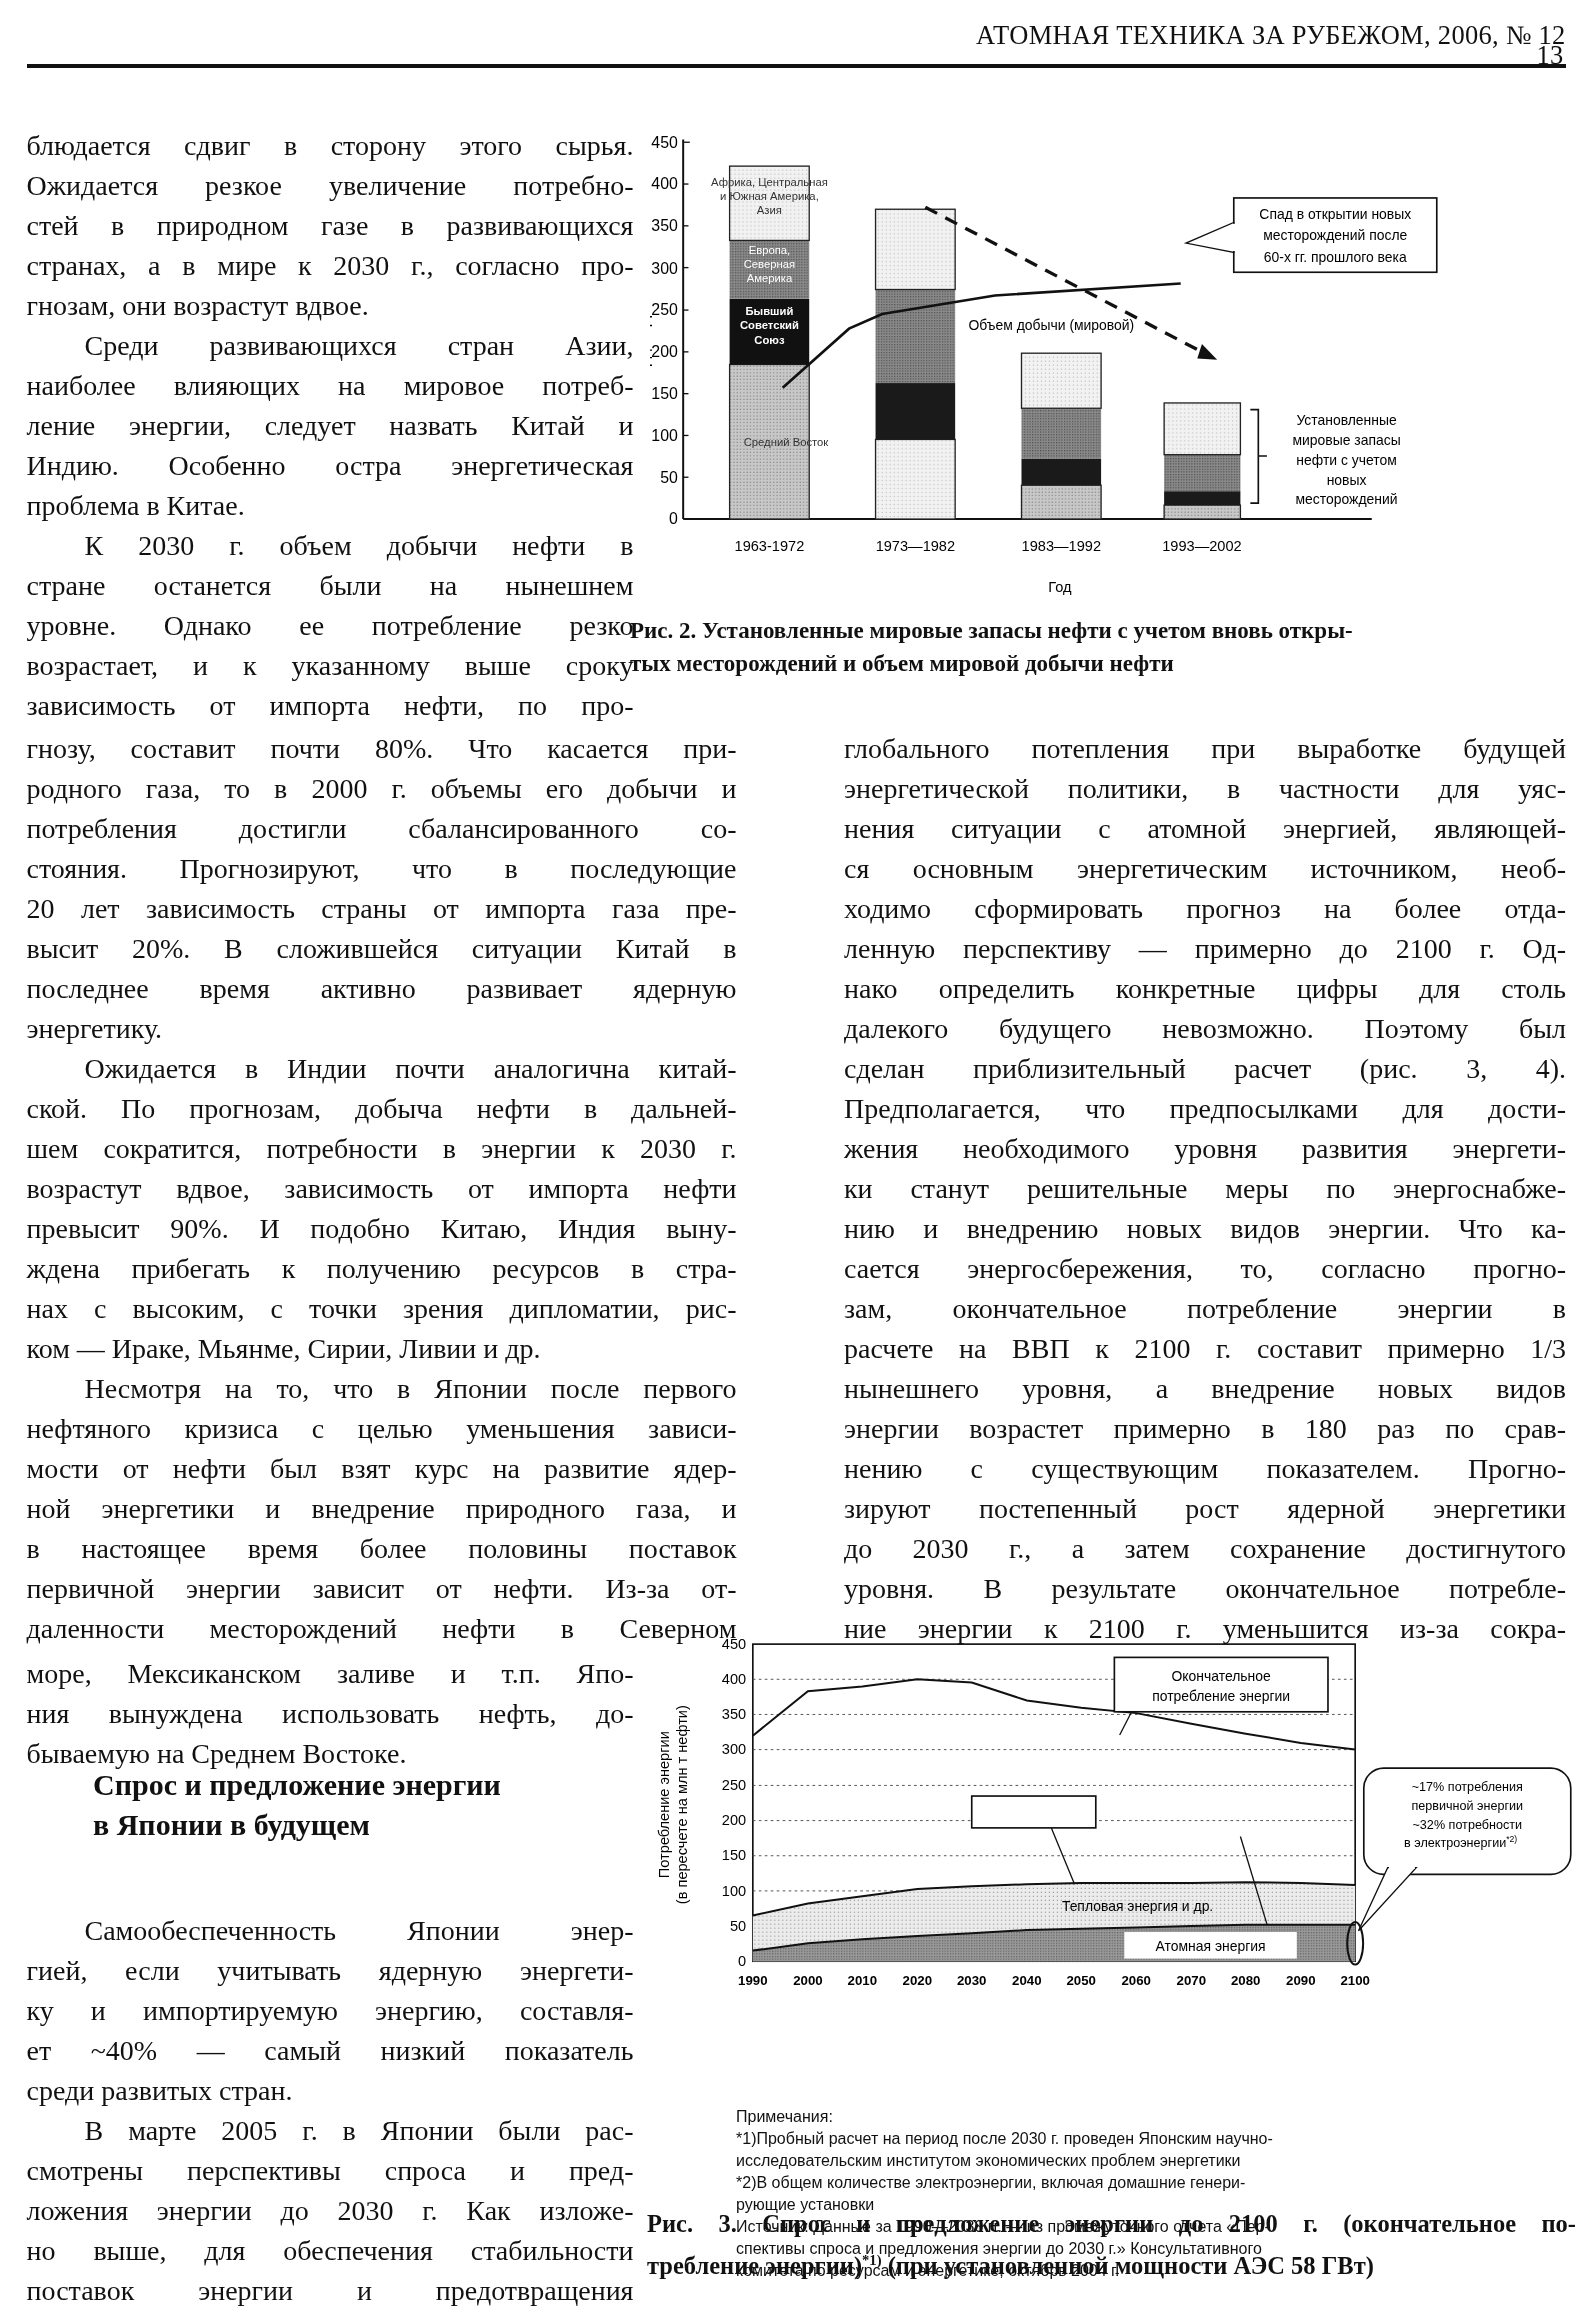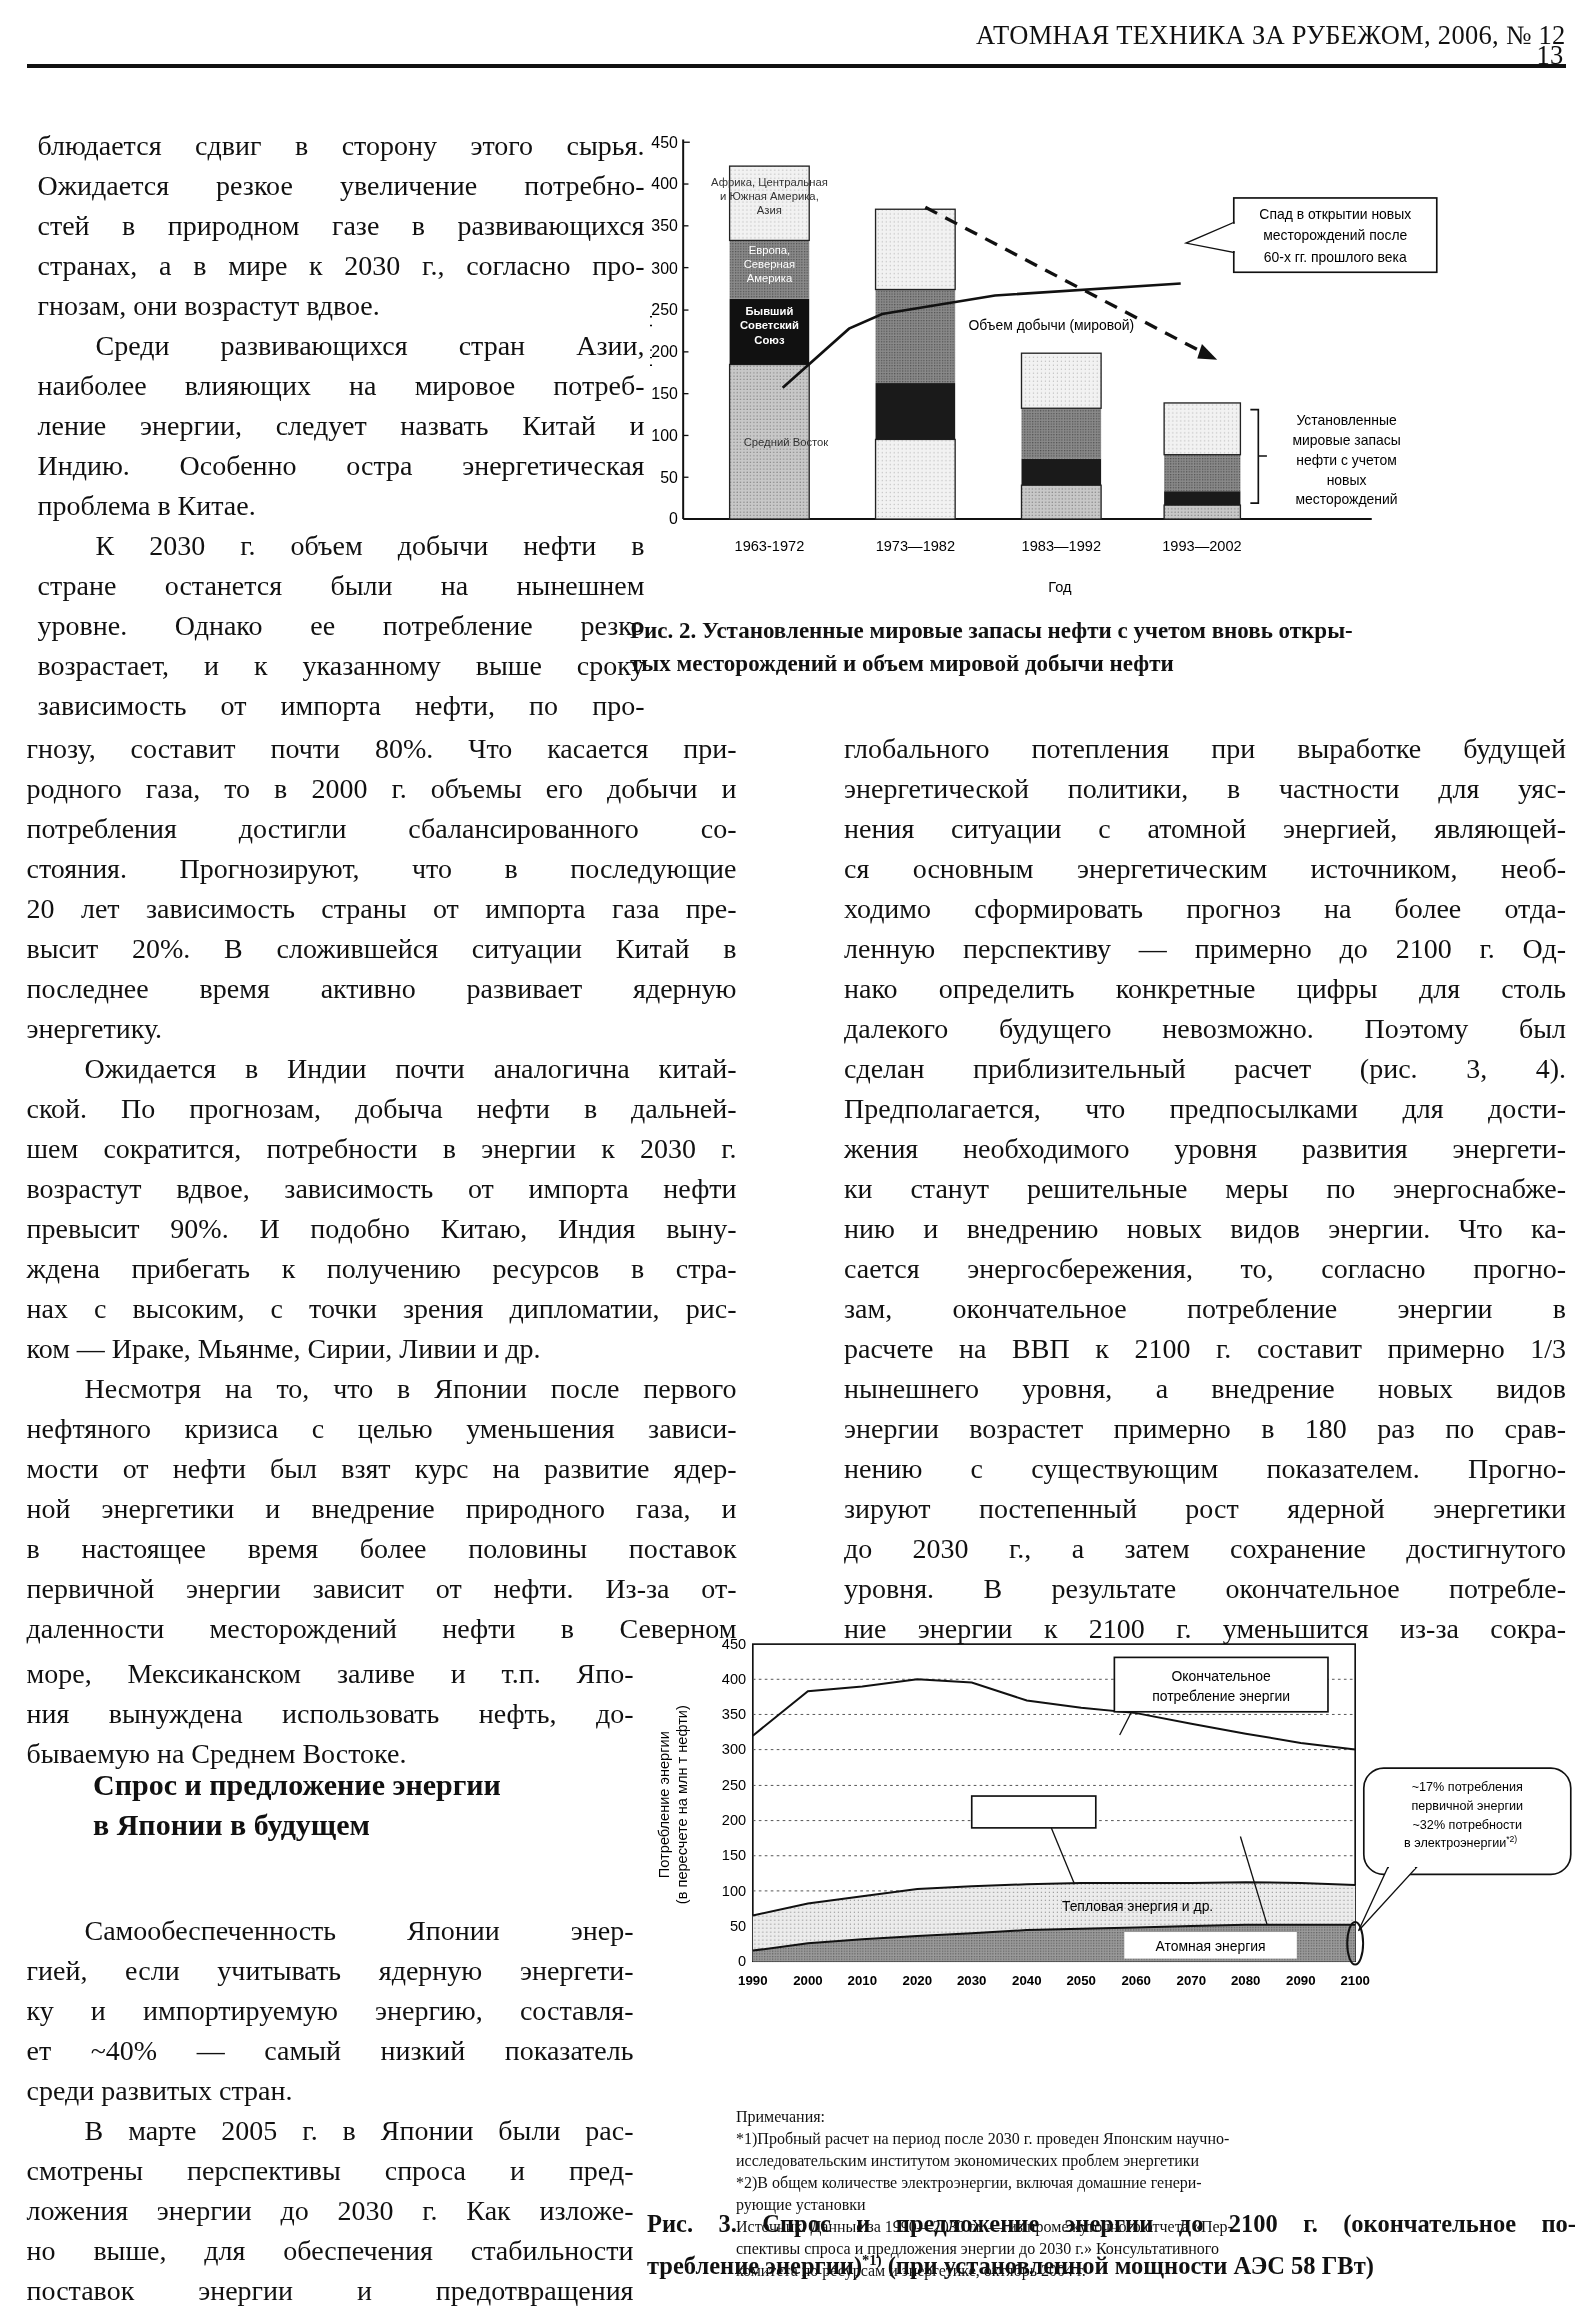--- a/index.html
+++ b/index.html
@@ -7,35 +7,35 @@
          font-family:"Liberation Serif", "DejaVu Serif", serif; }
   .hdr { position:absolute; left:26.5px; top:20px; width:1539px; height:40px;
          font-size:26.5px; letter-spacing:0.3px;text-align:right; }
   .hdr .num { position:absolute; right:2px; top:0;margin-top:20px; }
   .hdr-rule { position:absolute; left:26.5px; top:64px; width:1539px; height:4px; background:#111; }
   .col { position:absolute; font-size:28px; line-height:40px; text-align:justify; }
   .line { display:block; text-align:justify; text-align-last:justify; white-space:nowrap; }
   .line.last { text-align-last:left; }
   .heading { position:absolute; left:93px; top:1765px; font-size:30px; font-weight:bold; line-height:40px; }
   .caption { position:absolute; font-weight:bold; font-size:23px; line-height:33px; }
-  .sans { font-family:Liberation Serif, serif; }
+  .sans { font-family:Liberation Sans, sans-serif; }
   .notes { position:absolute; left:736px; top:2106px; width:637px; font-size:16px; line-height:22px; }
   svg text { font-family:"Liberation Sans", "DejaVu Sans", sans-serif; }
   svg .ser { font-family:"Liberation Serif", "DejaVu Serif", serif; }
 </style>
 </head>
 <body>
 
 <div class="hdr">
   <span>АТОМНАЯ ТЕХНИКА ЗА РУБЕЖОМ, 2006, № 12</span>
   <span class="num">13</span>
 </div>
 <div class="hdr-rule"></div>
 
-<div class="col" style="left:26.5px; top:126px; width:607px;margin-left:11px;">
+<div class="col" style="left:26.5px; top:126px; width:607px;">
   <span class="line">блюдается сдвиг в сторону этого сырья.</span>
   <span class="line">Ожидается резкое увеличение потребно-</span>
   <span class="line">стей в природном газе в развивающихся</span>
   <span class="line">странах, а в мире к 2030 г., согласно про-</span>
   <span class="line last">гнозам, они возрастут вдвое.</span>
   <span class="line" style="padding-left:58px">Среди развивающихся стран Азии,</span>
   <span class="line">наиболее влияющих на мировое потреб-</span>
   <span class="line">ление энергии, следует назвать Китай и</span>
   <span class="line">Индию. Особенно остра энергетическая</span>
   <span class="line last">проблема в Китае.</span>

